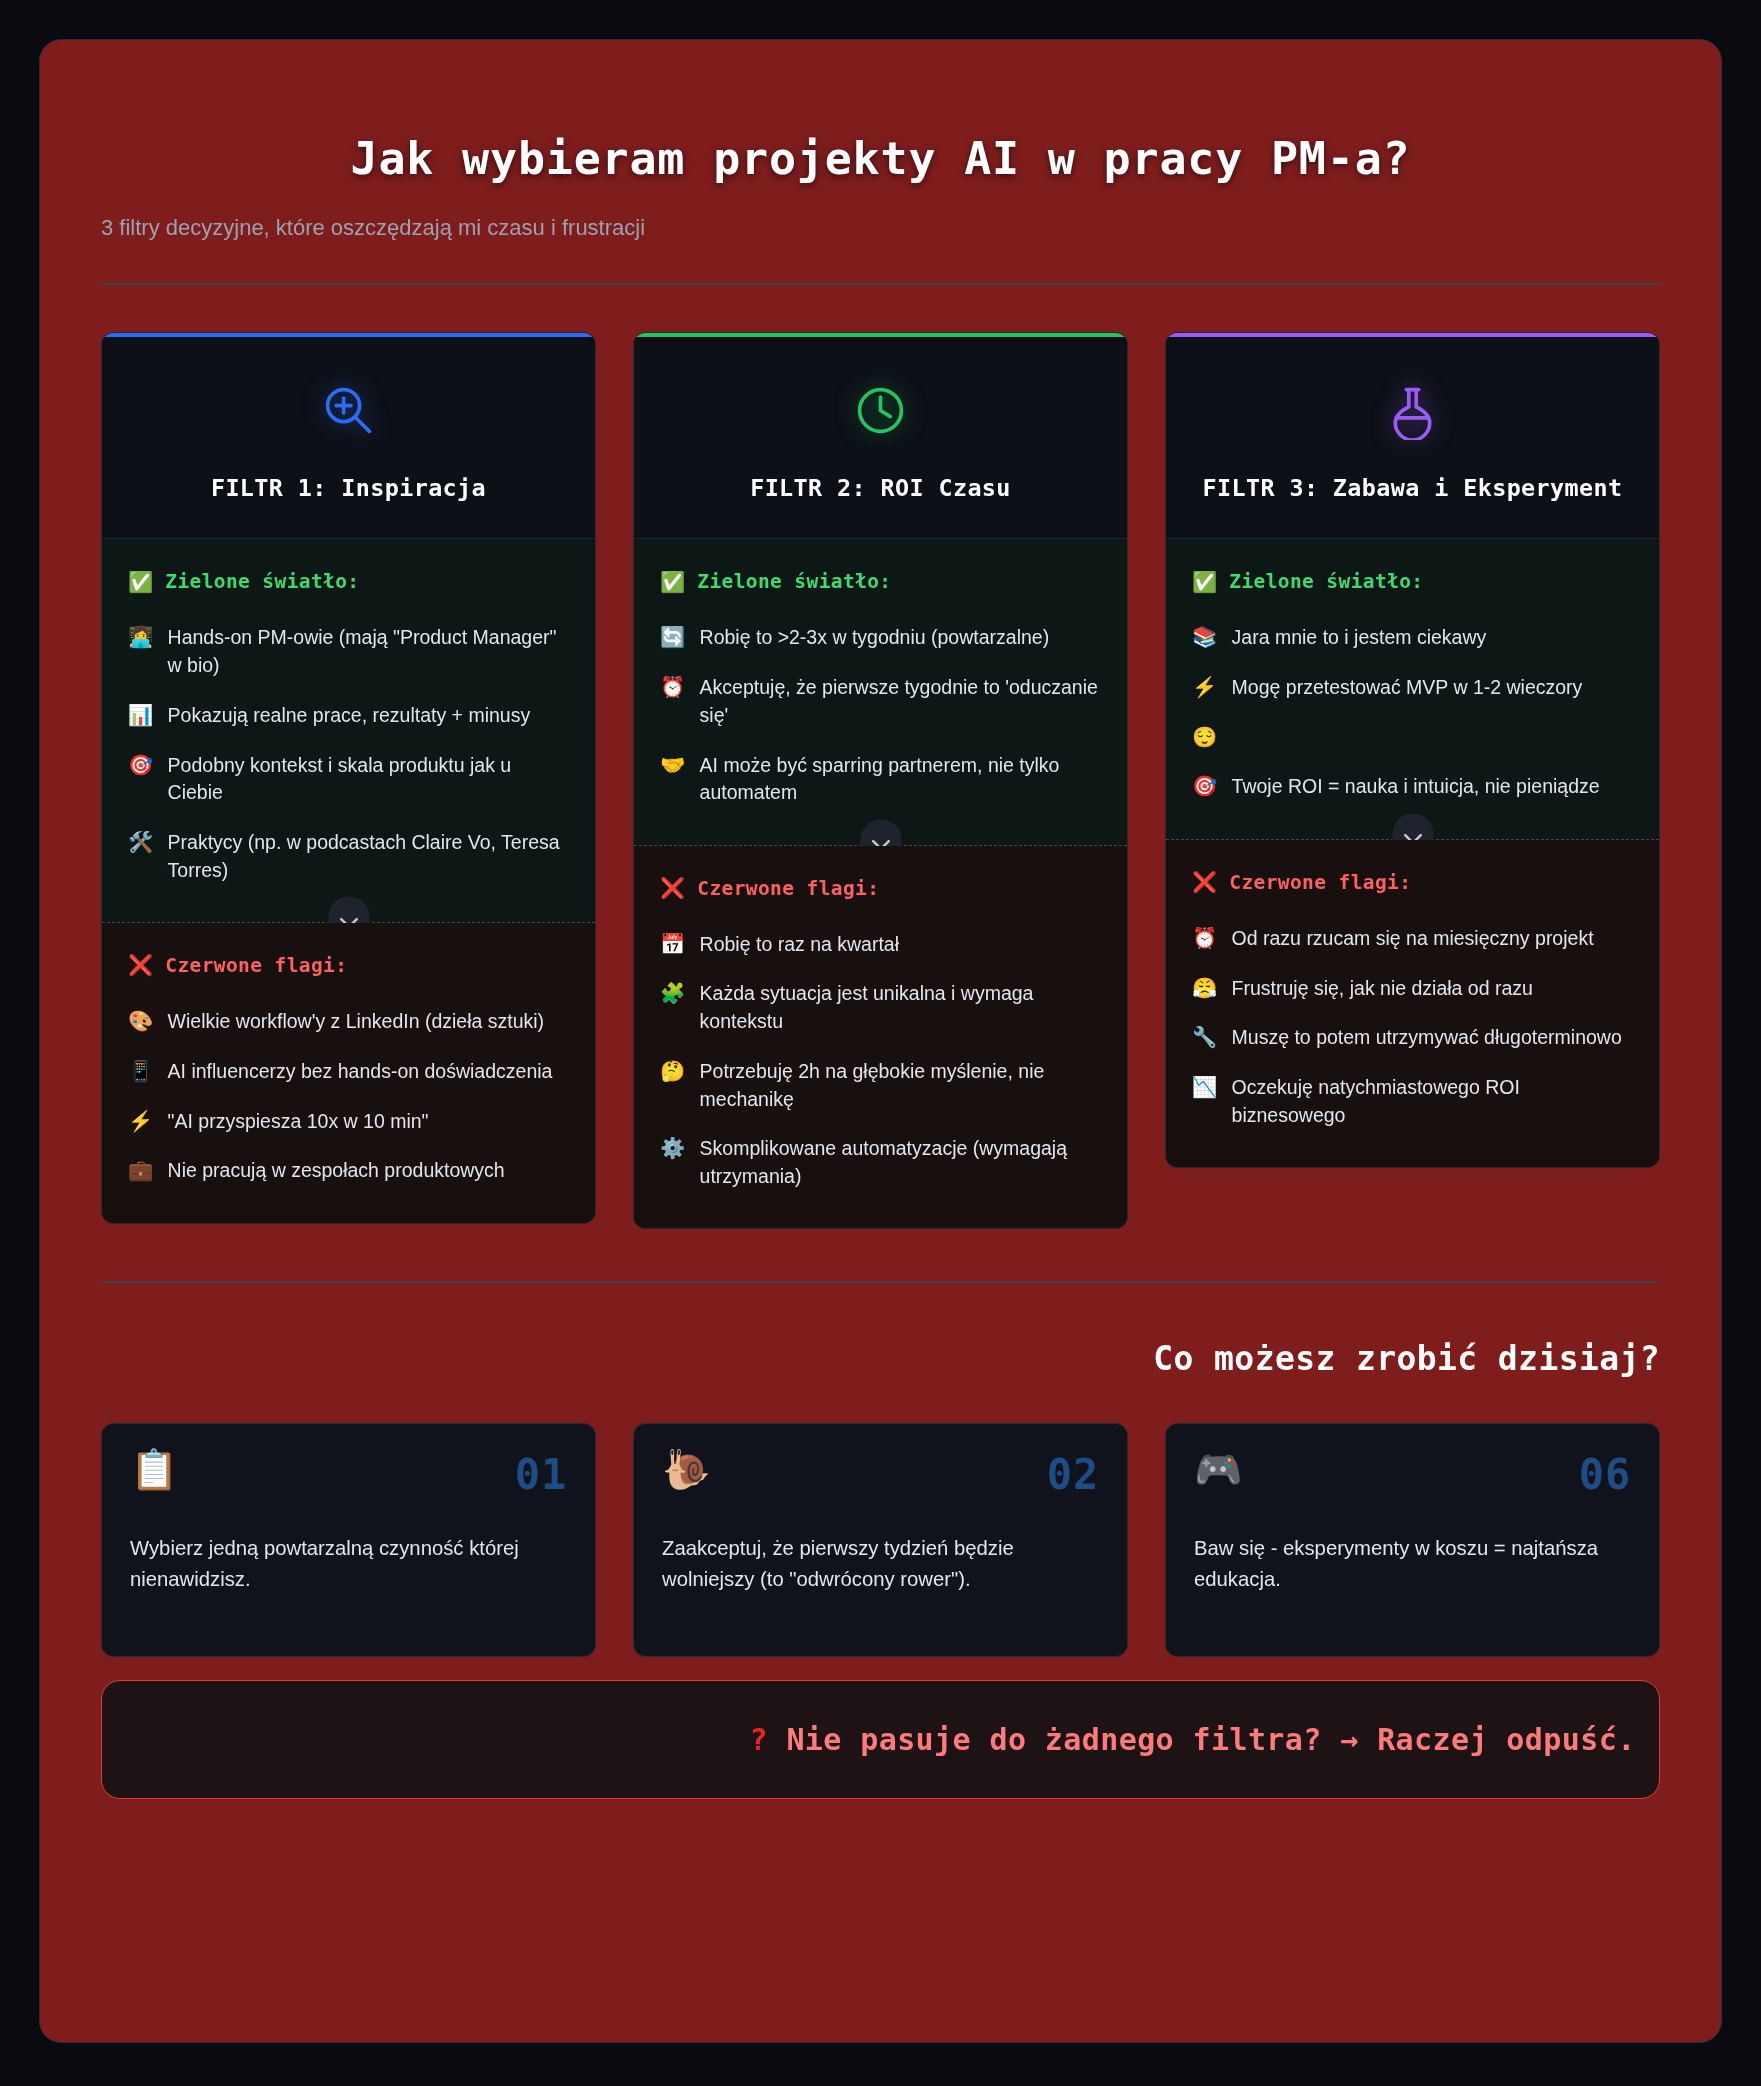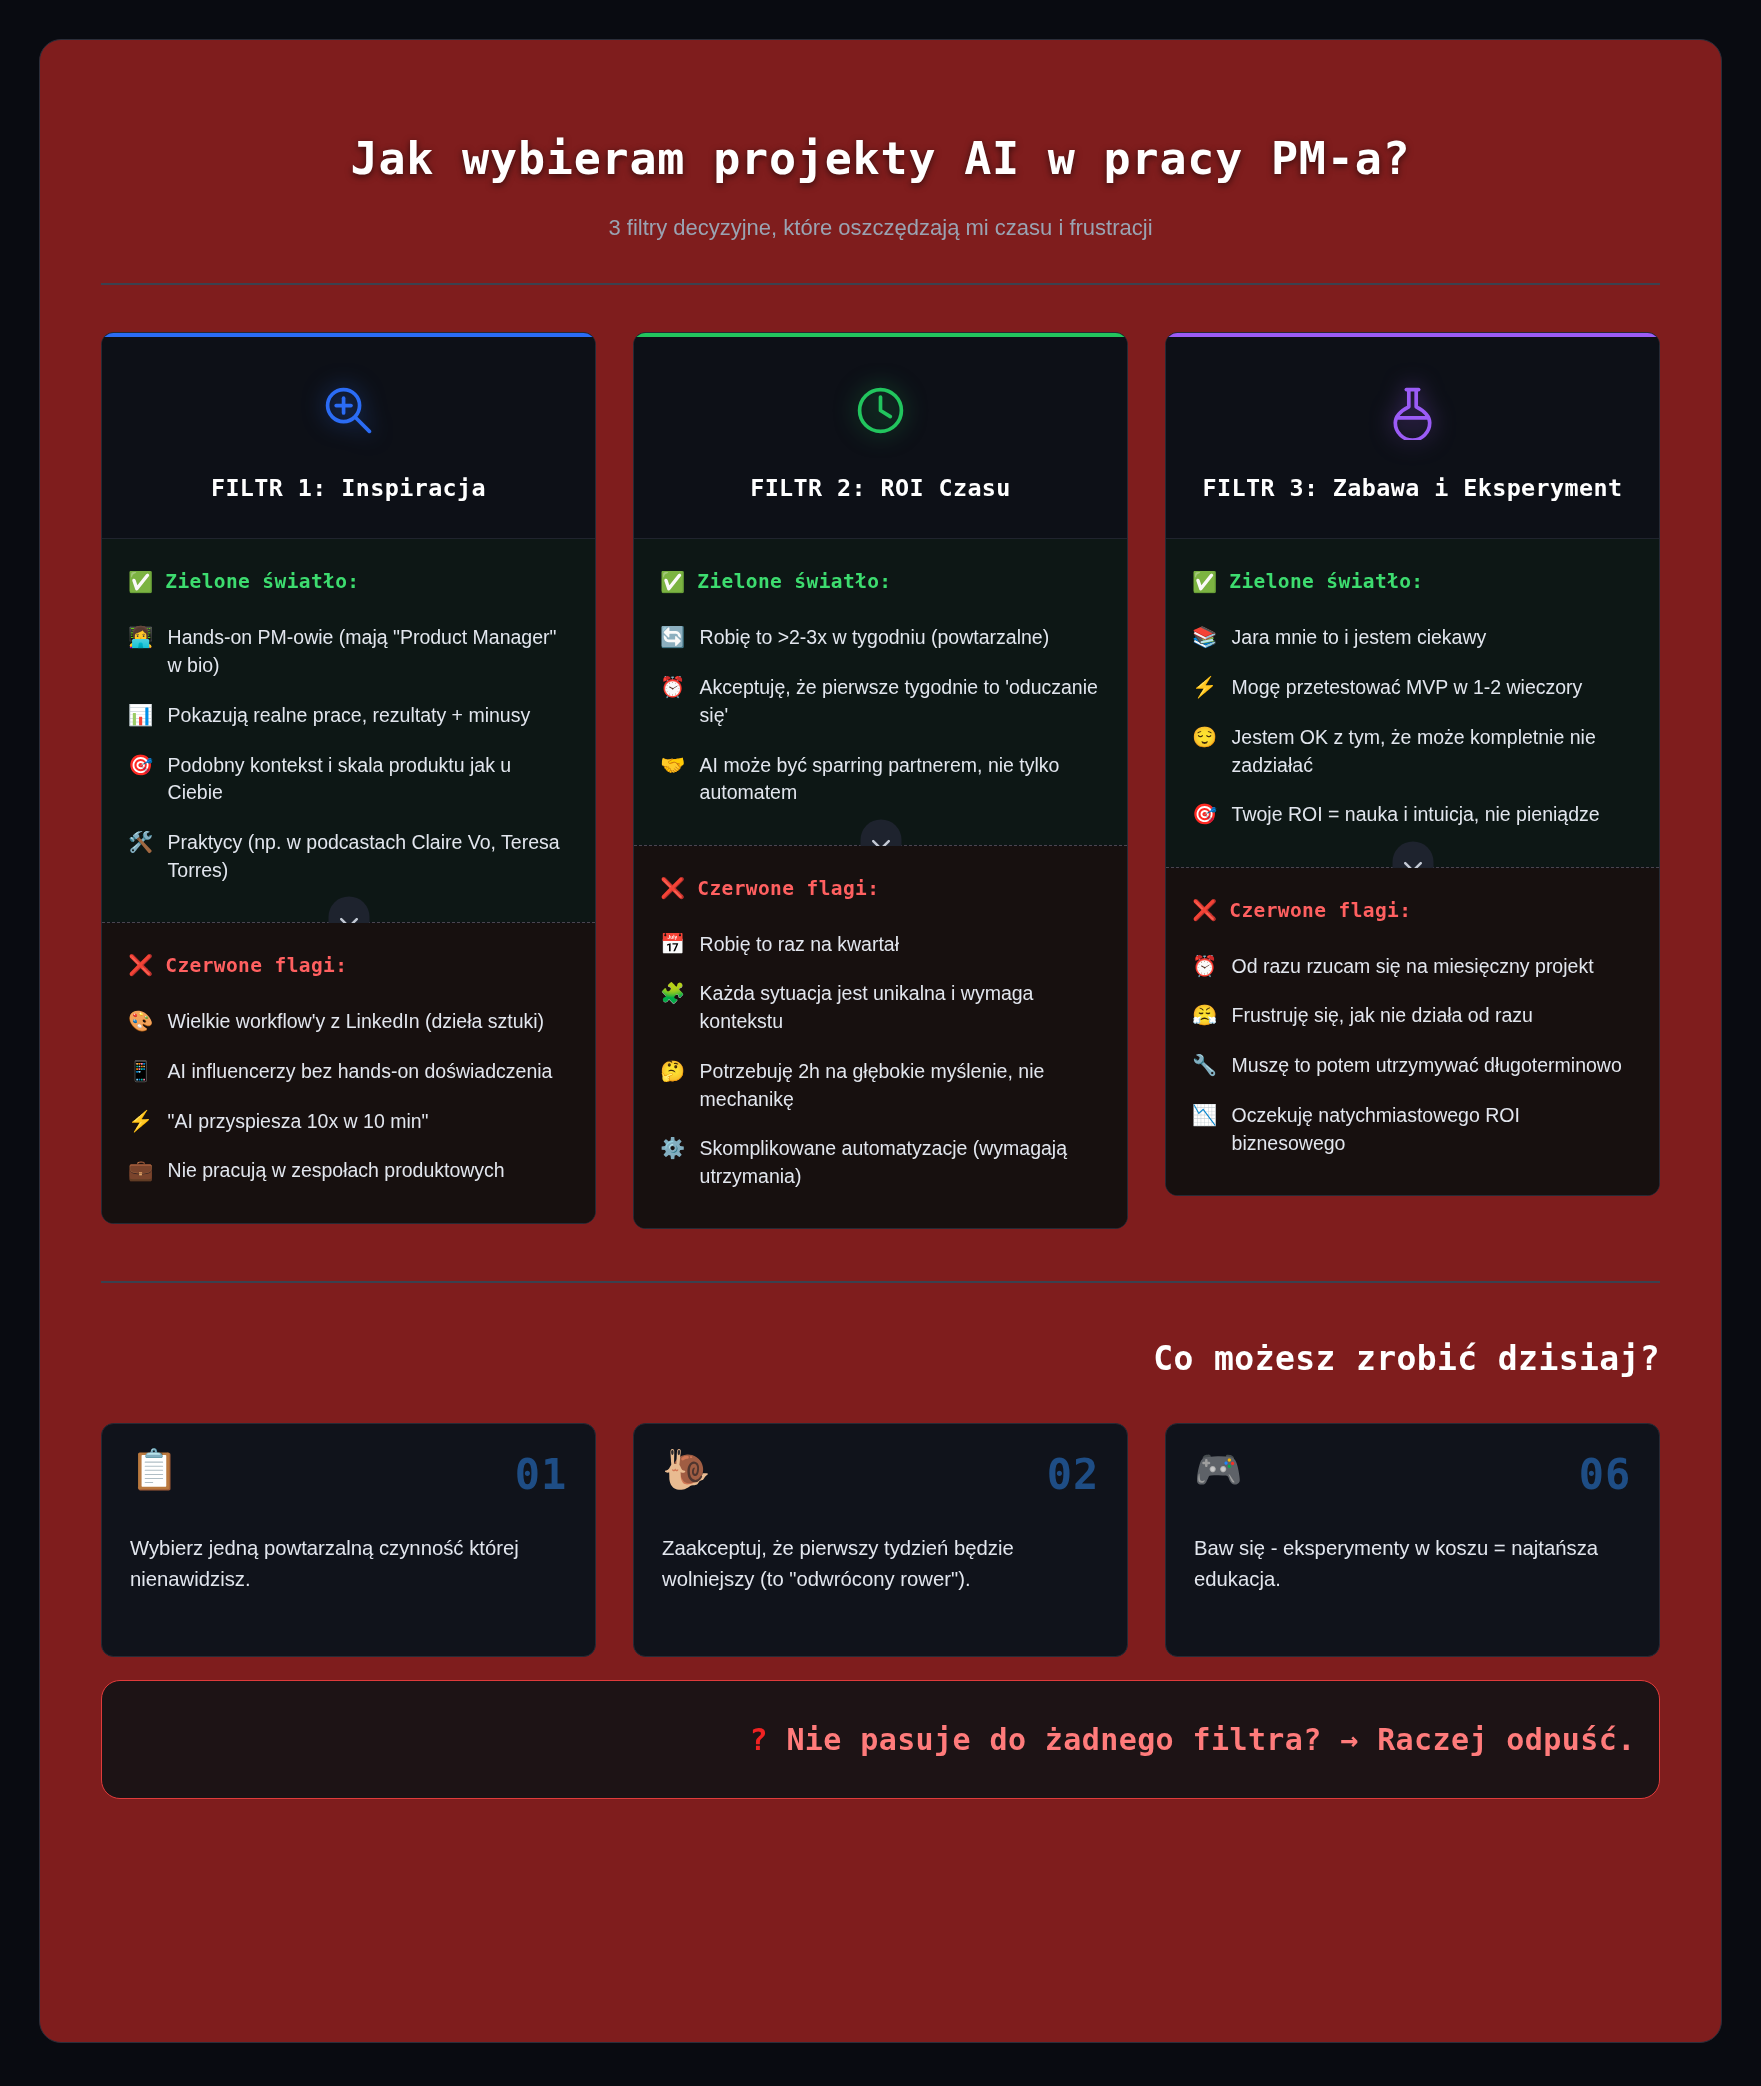--- a/index.html
+++ b/index.html
@@ -31,21 +31,20 @@
     font-size: 45px;
     letter-spacing: 0.8px;
     color: #ffffff;
     text-align: center;
     margin-top: 44px;
     text-shadow: 0 1.6px 7.8px rgba(0,0,0,.6);
   }
   .page-subtitle {
     font-size: 22px;
     color: #9aa3b2;
-    text-align: center;
     margin-top: 30px;
   }
   .head-rule {
     height: 1.6px;
     background: #3b414f;
     margin: 42px 0 47px 0;
   }
 
   
   .cards {
@@ -386,21 +385,20 @@
     <li class="bullet">
       <span class="bullet-emoji">📚</span>
       <span class="bullet-text">Jara mnie to i jestem ciekawy</span>
     </li>
     <li class="bullet">
       <span class="bullet-emoji">⚡</span>
       <span class="bullet-text">Mogę przetestować MVP w 1-2 wieczory</span>
     </li>
     <li class="bullet">
       <span class="bullet-emoji">😌</span>
-      <span class="bullet-text">Jestem OK z tym, że może kompletnie nie zadziałać</span>
     </li>
     <li class="bullet">
       <span class="bullet-emoji">🎯</span>
       <span class="bullet-text">Twoje ROI = nauka i intuicja, nie pieniądze</span>
     </li>
           </ul>
     </div>
 
     <div class="split">
       <span class="split-badge">

